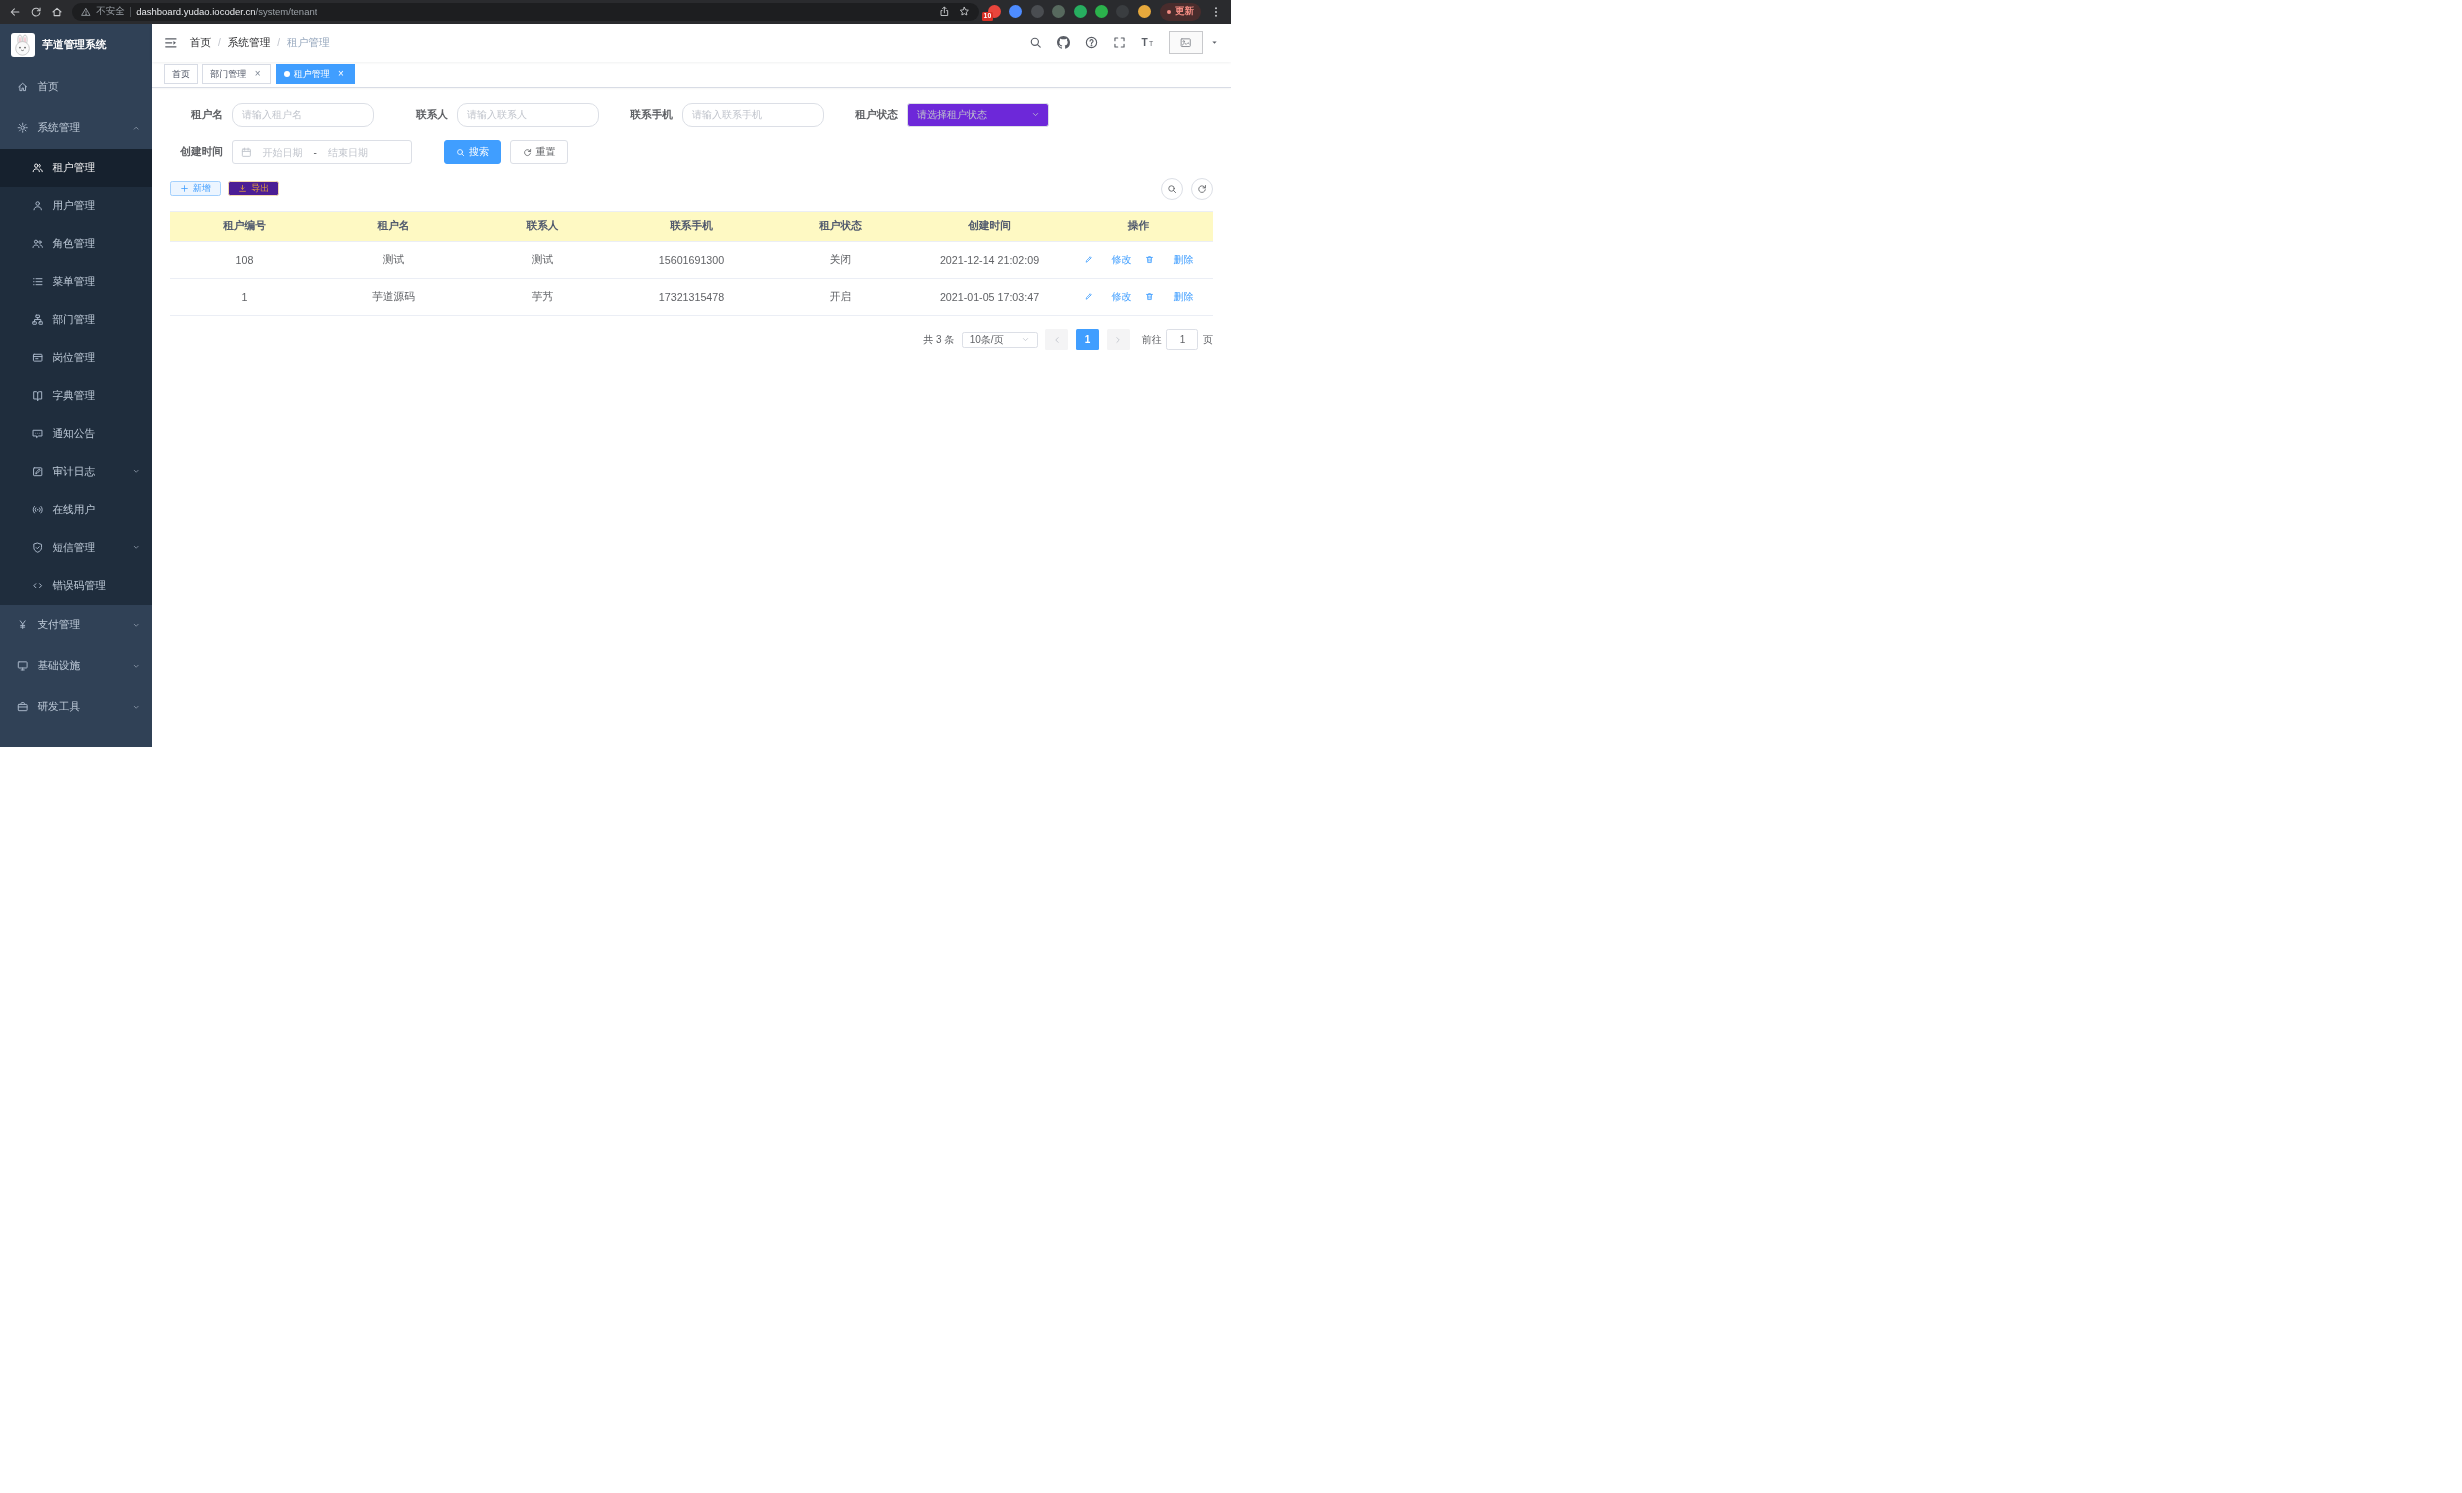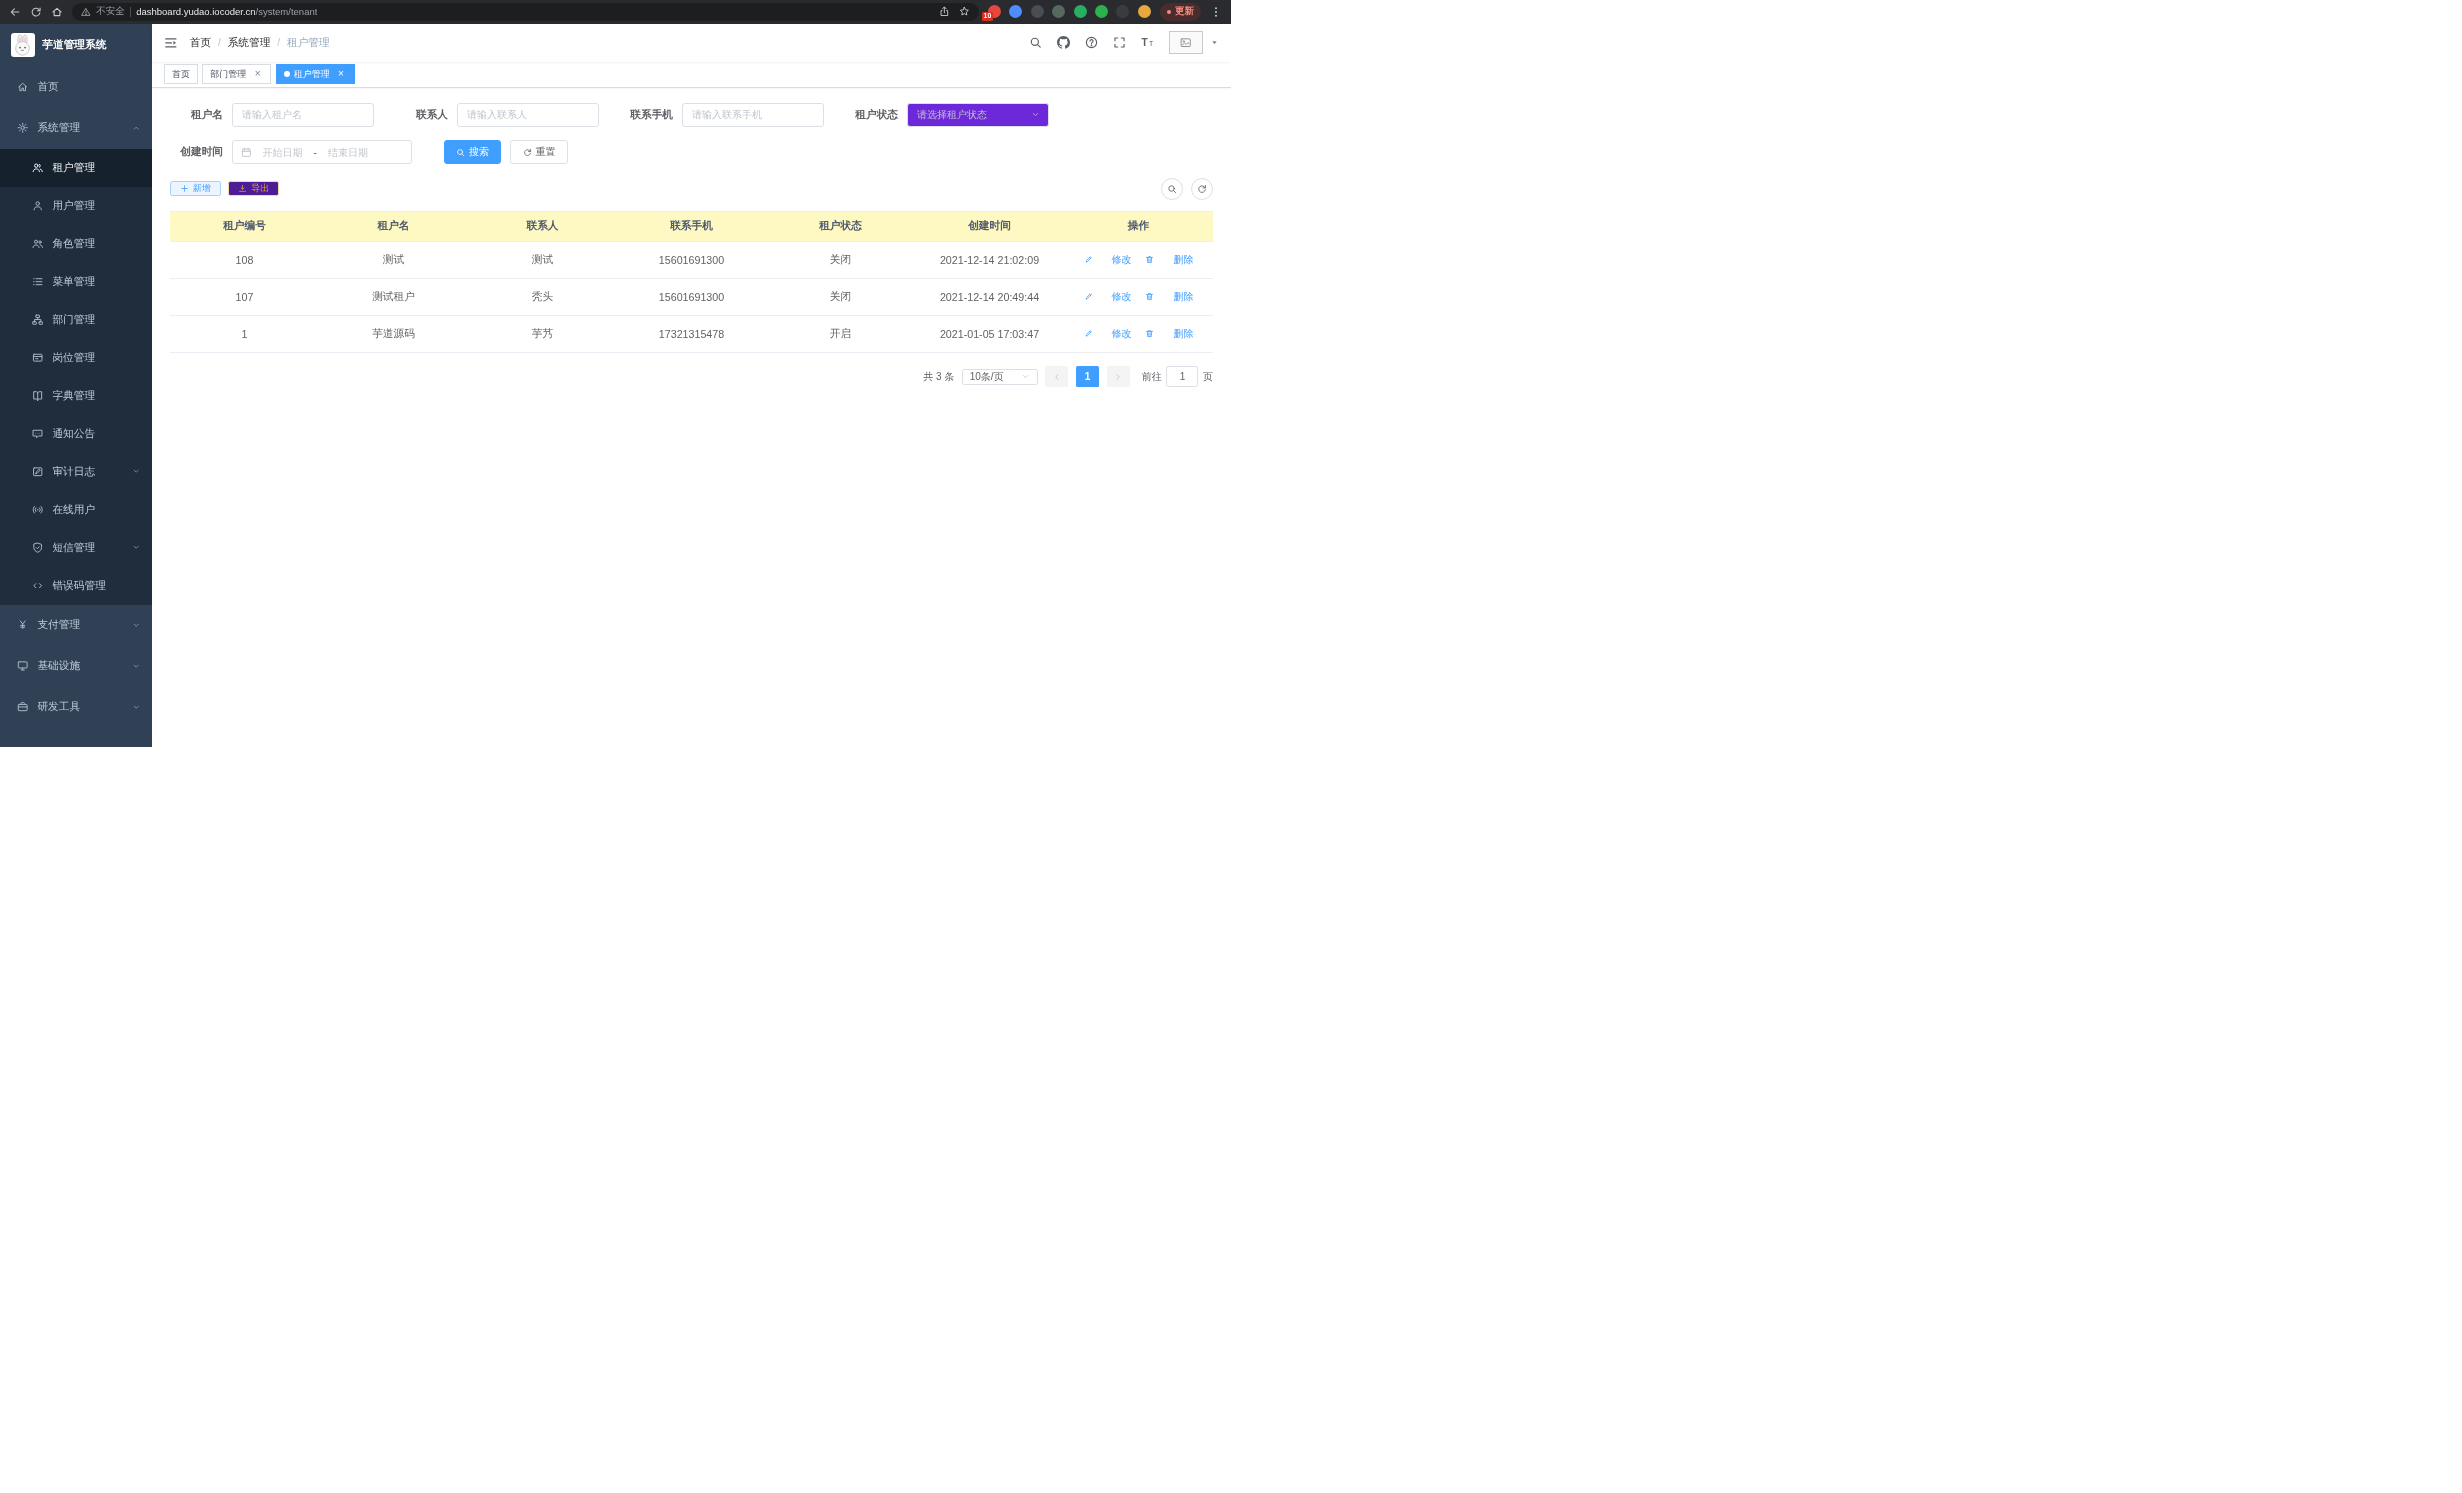--- a/index.html
+++ b/index.html
@@ -65,21 +65,21 @@
   .tag.active{background:var(--primary);border-color:var(--primary);color:#fff}
   .tag-dot{width:6px;height:6px;border-radius:50%;background:#fff}
   .tag-close{width:12px;height:12px;line-height:11.4px;text-align:center;border-radius:50%;font-size:10px;margin-left:1.5px;color:#7d8694}
   .tag.active .tag-close{color:#fff}
 
   
   .content{flex:1;padding:15px 18px;overflow:hidden}
   .filter-row{display:flex;align-items:center;margin-bottom:13.7px}
   .filter-item{display:flex;align-items:center;margin-right:21px}
   .filter-label{width:53px;text-align:right;margin-right:9px;font-size:10.7px;color:#606266;font-weight:700;white-space:nowrap;flex-shrink:0}
-  .el-input{width:142px;height:24px;border:0.8px solid #dcdfe6;border-radius:3px;padding:0 9px;font-size:10px;color:#606266;outline:none;background:#fff;font-family:inherit}
+  .el-input{width:142px;height:24px;border:0.8px solid #dcdfe6;border-radius:10px;padding:0 9px;font-size:10px;color:#606266;outline:none;background:#fff;font-family:inherit}
   .el-input::placeholder{color:#c0c4cc}
   .el-select{width:142px;height:24px;border:0.8px solid #dcdfe6;border-radius:3px;padding:0 7.6px 0 9px;display:flex;align-items:center;justify-content:space-between;background:#6d28d9;cursor:pointer}
   .select-placeholder{font-size:10px;color:#c0c4cc}
   .select-caret{font-size:9px;color:#c0c4cc}
   .date-range{width:180px;height:24px;border:0.8px solid #dcdfe6;border-radius:3px;display:flex;align-items:center;padding:0 7.6px;gap:4.6px;background:#fff}
   .dr-icon{font-size:10.7px;color:#c0c4cc}
   .dr-input{width:53px;border:none;outline:none;font-size:10px;color:#606266;text-align:center;font-family:inherit;background:transparent}
   .dr-input::placeholder{color:#c0c4cc}
   .dr-sep{color:#606266;font-size:10px}
   .btn{height:24px;display:inline-flex;align-items:center;gap:3.8px;padding:0 11.4px;border:0.8px solid #dcdfe6;border-radius:3px;background:#fff;color:#606266;font-size:10px;cursor:pointer;font-family:inherit;white-space:nowrap}
@@ -598,43 +598,20 @@
                 </a><a class="op-link">
                   <span class="op-ic" data-icon="delete-icon">
                     <svg viewBox="0 0 16 16" fill="none" stroke="currentColor" stroke-width="1.4" stroke-linecap="round" stroke-linejoin="round">
                       <path d="M2.6 4.3h10.8M6.3 4.1V2.9h3.4v1.2M4.3 4.5l.5 8.9h6.4l.5-8.9M6.7 7v4.2M9.3 7v4.2"></path>
                     </svg>
                   </span>
                   <span>删除</span>
                 </a></td>
             </tr>
             <tr>
-              <td>107</td>
-              <td>测试租户</td>
-              <td>秃头</td>
-              <td>15601691300</td>
-              <td>关闭</td>
-              <td>2021-12-14 20:49:44</td>
-              <td><a class="op-link">
-                  <span class="op-ic" data-icon="edit-icon">
-                    <svg viewBox="0 0 16 16" fill="none" stroke="currentColor" stroke-width="1.4" stroke-linecap="round" stroke-linejoin="round">
-                      <path d="M4 12.1l.5-2.2 6.7-6.7 1.7 1.7-6.7 6.7zM10.1 4.3l1.7 1.7"></path>
-                    </svg>
-                  </span>
-                  <span>修改</span>
-                </a><a class="op-link">
-                  <span class="op-ic" data-icon="delete-icon">
-                    <svg viewBox="0 0 16 16" fill="none" stroke="currentColor" stroke-width="1.4" stroke-linecap="round" stroke-linejoin="round">
-                      <path d="M2.6 4.3h10.8M6.3 4.1V2.9h3.4v1.2M4.3 4.5l.5 8.9h6.4l.5-8.9M6.7 7v4.2M9.3 7v4.2"></path>
-                    </svg>
-                  </span>
-                  <span>删除</span>
-                </a></td>
-            </tr>
-            <tr>
               <td>1</td>
               <td>芋道源码</td>
               <td>芋艿</td>
               <td>17321315478</td>
               <td>开启</td>
               <td>2021-01-05 17:03:47</td>
               <td><a class="op-link">
                   <span class="op-ic" data-icon="edit-icon">
                     <svg viewBox="0 0 16 16" fill="none" stroke="currentColor" stroke-width="1.4" stroke-linecap="round" stroke-linejoin="round">
                       <path d="M4 12.1l.5-2.2 6.7-6.7 1.7 1.7-6.7 6.7zM10.1 4.3l1.7 1.7"></path>

